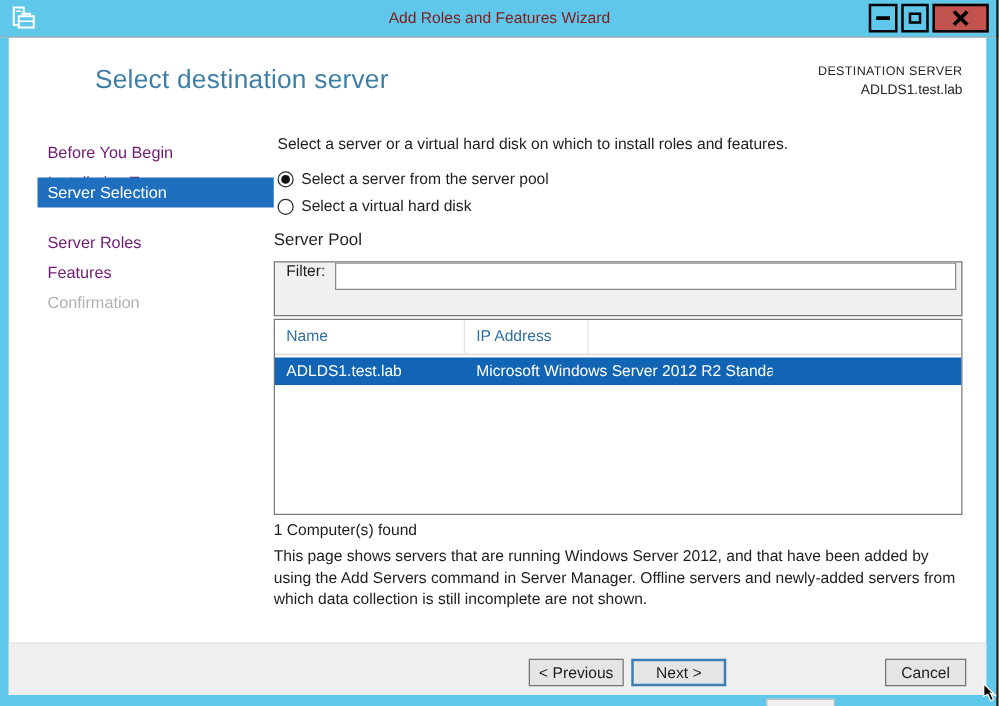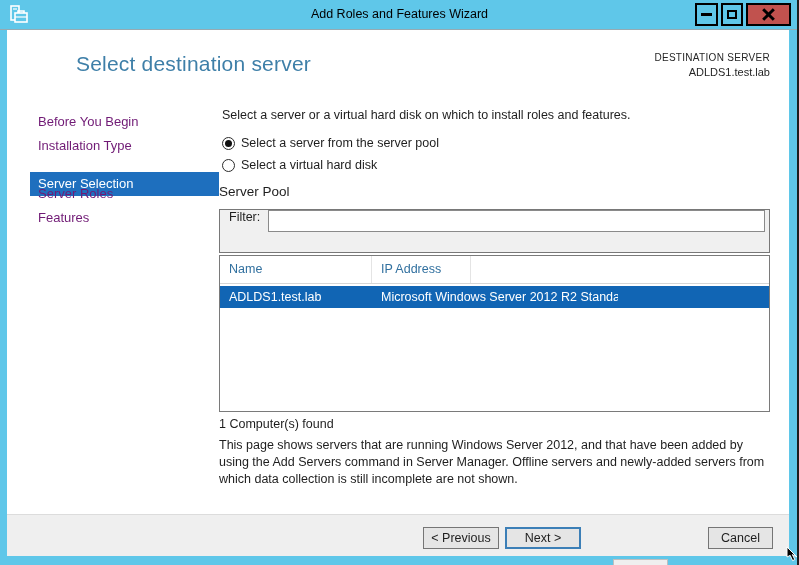--- a/index.html
+++ b/index.html
@@ -8,21 +8,21 @@
 
   .window { position:relative; width:799px; height:565px; background:#fff; overflow:hidden; }
 
   
   .titlebar { position:absolute; left:0; top:0; width:799px; height:30px; background:#5FC7E9; border-bottom:1px solid #96aab2; }
   .frame-left  { position:absolute; left:0; top:30px; width:7px;  height:535px; background:#5FC7E9; }
   .frame-right { position:absolute; left:789px; top:30px; width:8px; height:535px; background:#5FC7E9; }
   .frame-edge  { position:absolute; left:797px; top:0; width:2px; height:565px; background:#1f1f1f; }
   .frame-bottom{ position:absolute; left:0; top:556px; width:797px; height:9px; background:#5FC7E9; }
 
-  .title-text { position:absolute; left:0; top:0; width:799px; height:44px; line-height:29px; text-align:center; color:#000000; font-size:12.5px; }
+  .title-text { position:absolute; left:0; top:0; width:799px; height:44px; line-height:29px; text-align:center; color:#7f1d1d; font-size:12.5px; }
 
   .app-icon { position:absolute; left:8px; top:4px; width:22px; height:22px; }
 
   .win-btn { position:absolute; top:3px; height:23px; border:2px solid #000; display:flex; align-items:center; justify-content:center; cursor:default; }
   .btn-min { left:695px; width:23px; background:#5FC7E9; }
   .btn-max { left:721px; width:22px; background:#5FC7E9; }
   .btn-close { left:746px; width:45px; background:#C1524E; }
   .glyph-min { width:11px; height:3px; background:#000; }
   .glyph-max { width:10px; height:9px; border:2px solid #000; background:transparent; }
   .glyph-close { position:relative; width:13px; height:13px; }
@@ -104,23 +104,24 @@
   <div class="frame-right"></div>
   <div class="frame-bottom"></div>
   <div class="frame-edge"></div>
 
   <div class="page-title">Select destination server</div>
   <div class="dest-label">DESTINATION SERVER</div>
   <div class="dest-value">ADLDS1.test.lab</div>
 
   <div class="nav-item" style="top:110px">Before You Begin</div>
   <div class="nav-item" style="top:134px">Installation Type</div>
-  <div class="nav-item selected" style="top:172px">Server Selection</div>
+  <div class="nav-item selected" style="top:142px">Server Selection</div>
   <div class="nav-item" style="top:182px">Server Roles</div>
   <div class="nav-item" style="top:206px">Features</div>
+  <div class="nav-item disabled" style="top:230px">Confirmation</div>
 
   <div class="intro">Select a server or a virtual hard disk on which to install roles and features.</div>
 
   <div class="radio-row" style="top:135px">
     <div class="radio checked"></div>
     <div class="radio-label">Select a server from the server pool</div>
   </div>
   <div class="radio-row" style="top:157px">
     <div class="radio"></div>
     <div class="radio-label">Select a virtual hard disk</div>

